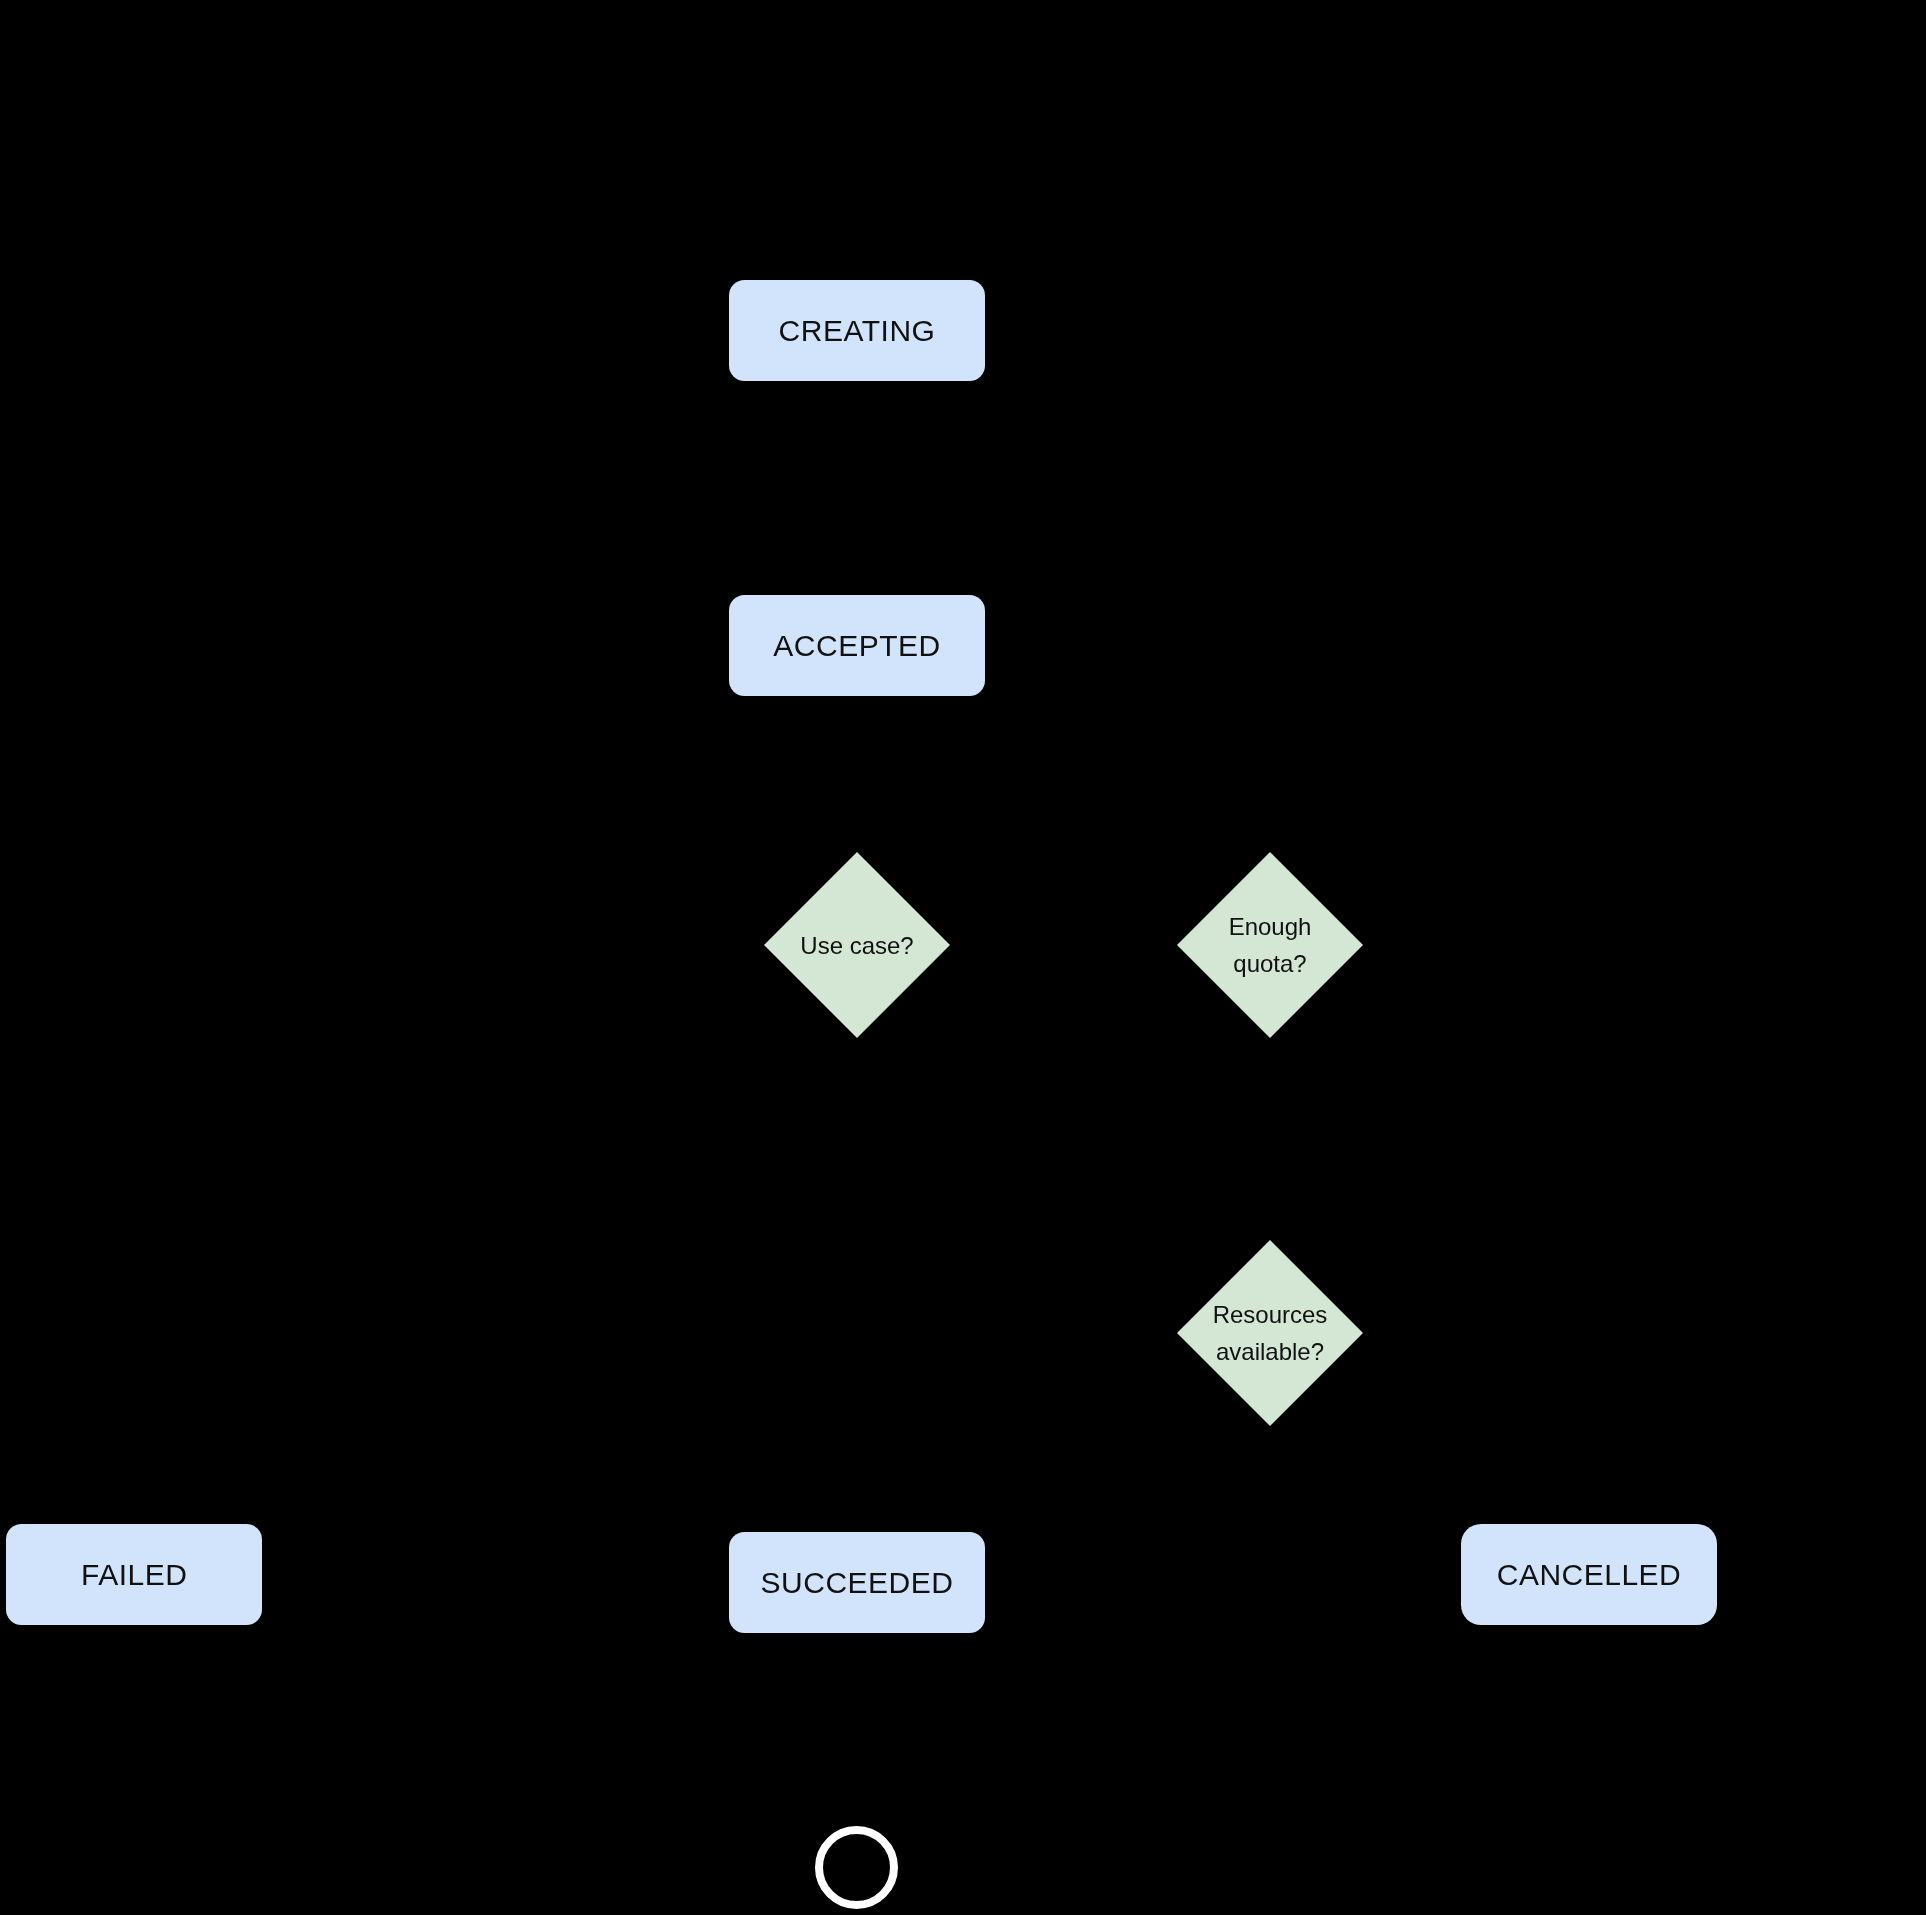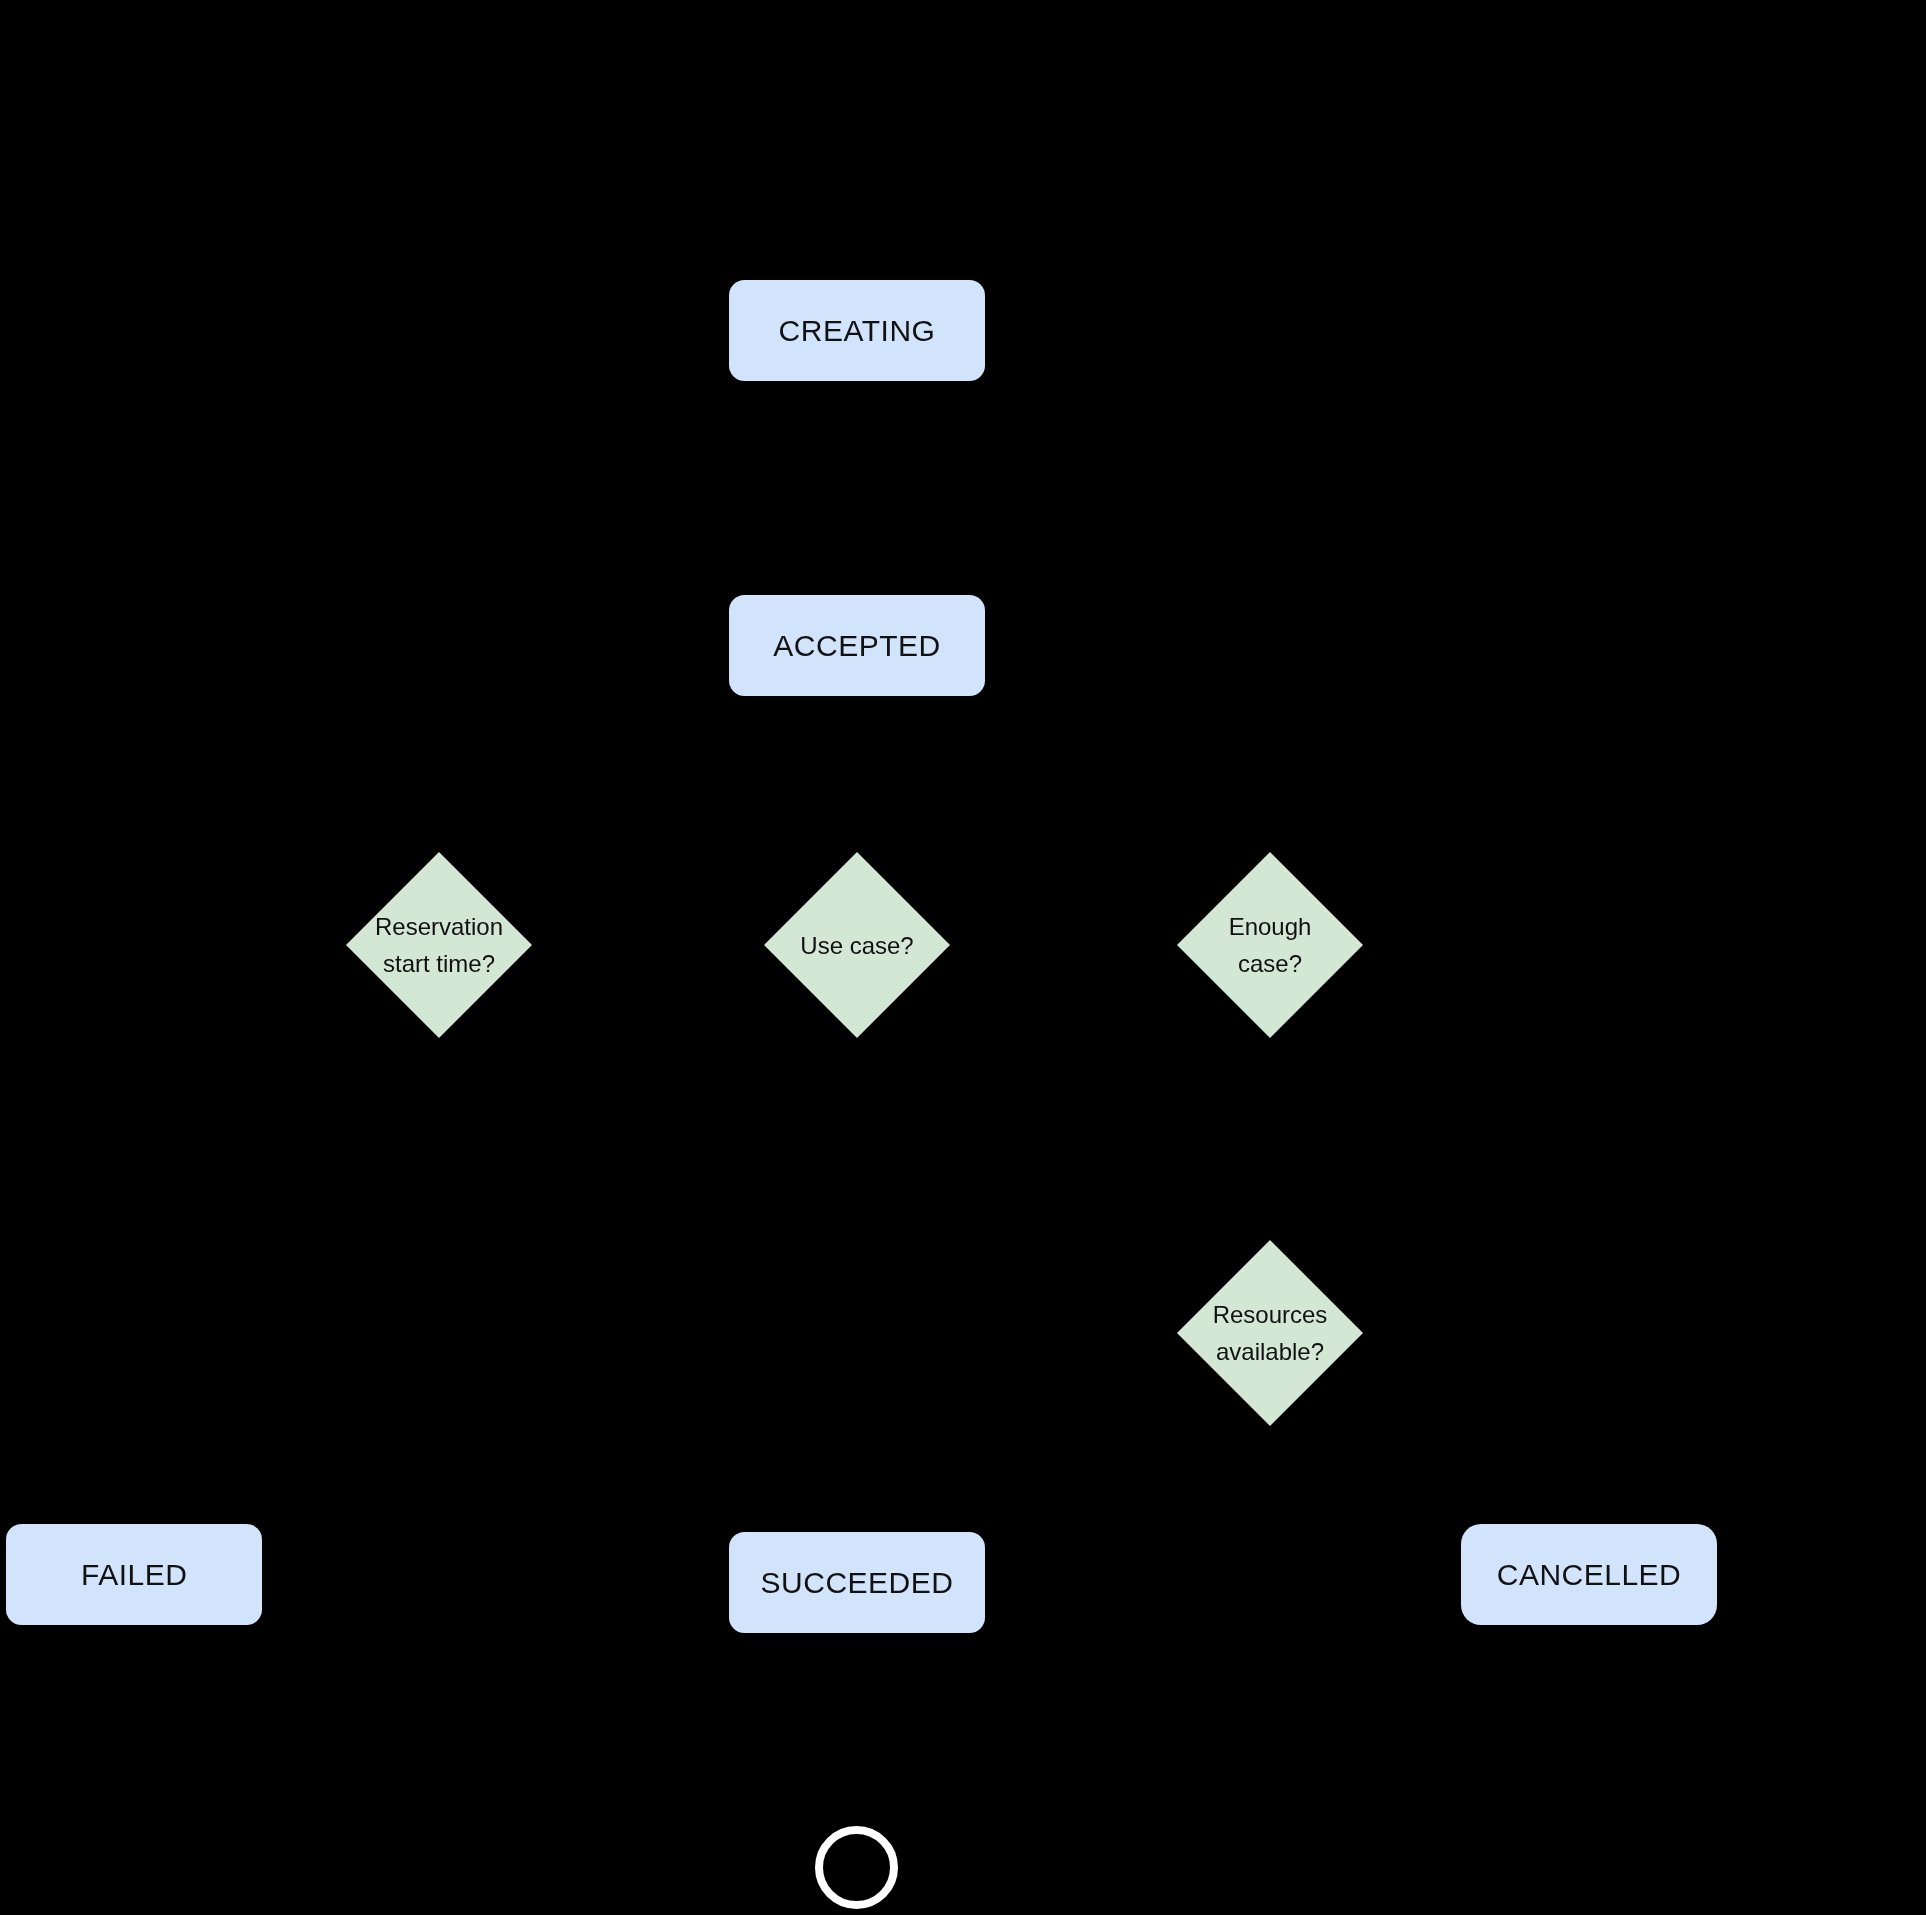--- a/index.html
+++ b/index.html
@@ -68,32 +68,28 @@
 <div class="canvas">
 
   <div class="state state--creating">
     <span>CREATING</span>
   </div>
 
   <div class="state state--accepted">
     <span>ACCEPTED</span>
   </div>
 
-  <div class="decision decision--reservation-start-time">
-    <div>Reservation</div>
-    <div>start time?</div>
-  </div>
 
   <div class="decision decision--use-case">
     <div>Use case?</div>
   </div>
 
   <div class="decision decision--enough-quota">
     <div>Enough</div>
-    <div>case?</div>
+    <div>quota?</div>
   </div>
 
   <div class="decision decision--resources-available">
     <div>Resources</div>
     <div>available?</div>
   </div>
 
   <div class="state state--failed">
     <span>FAILED</span>
   </div>

